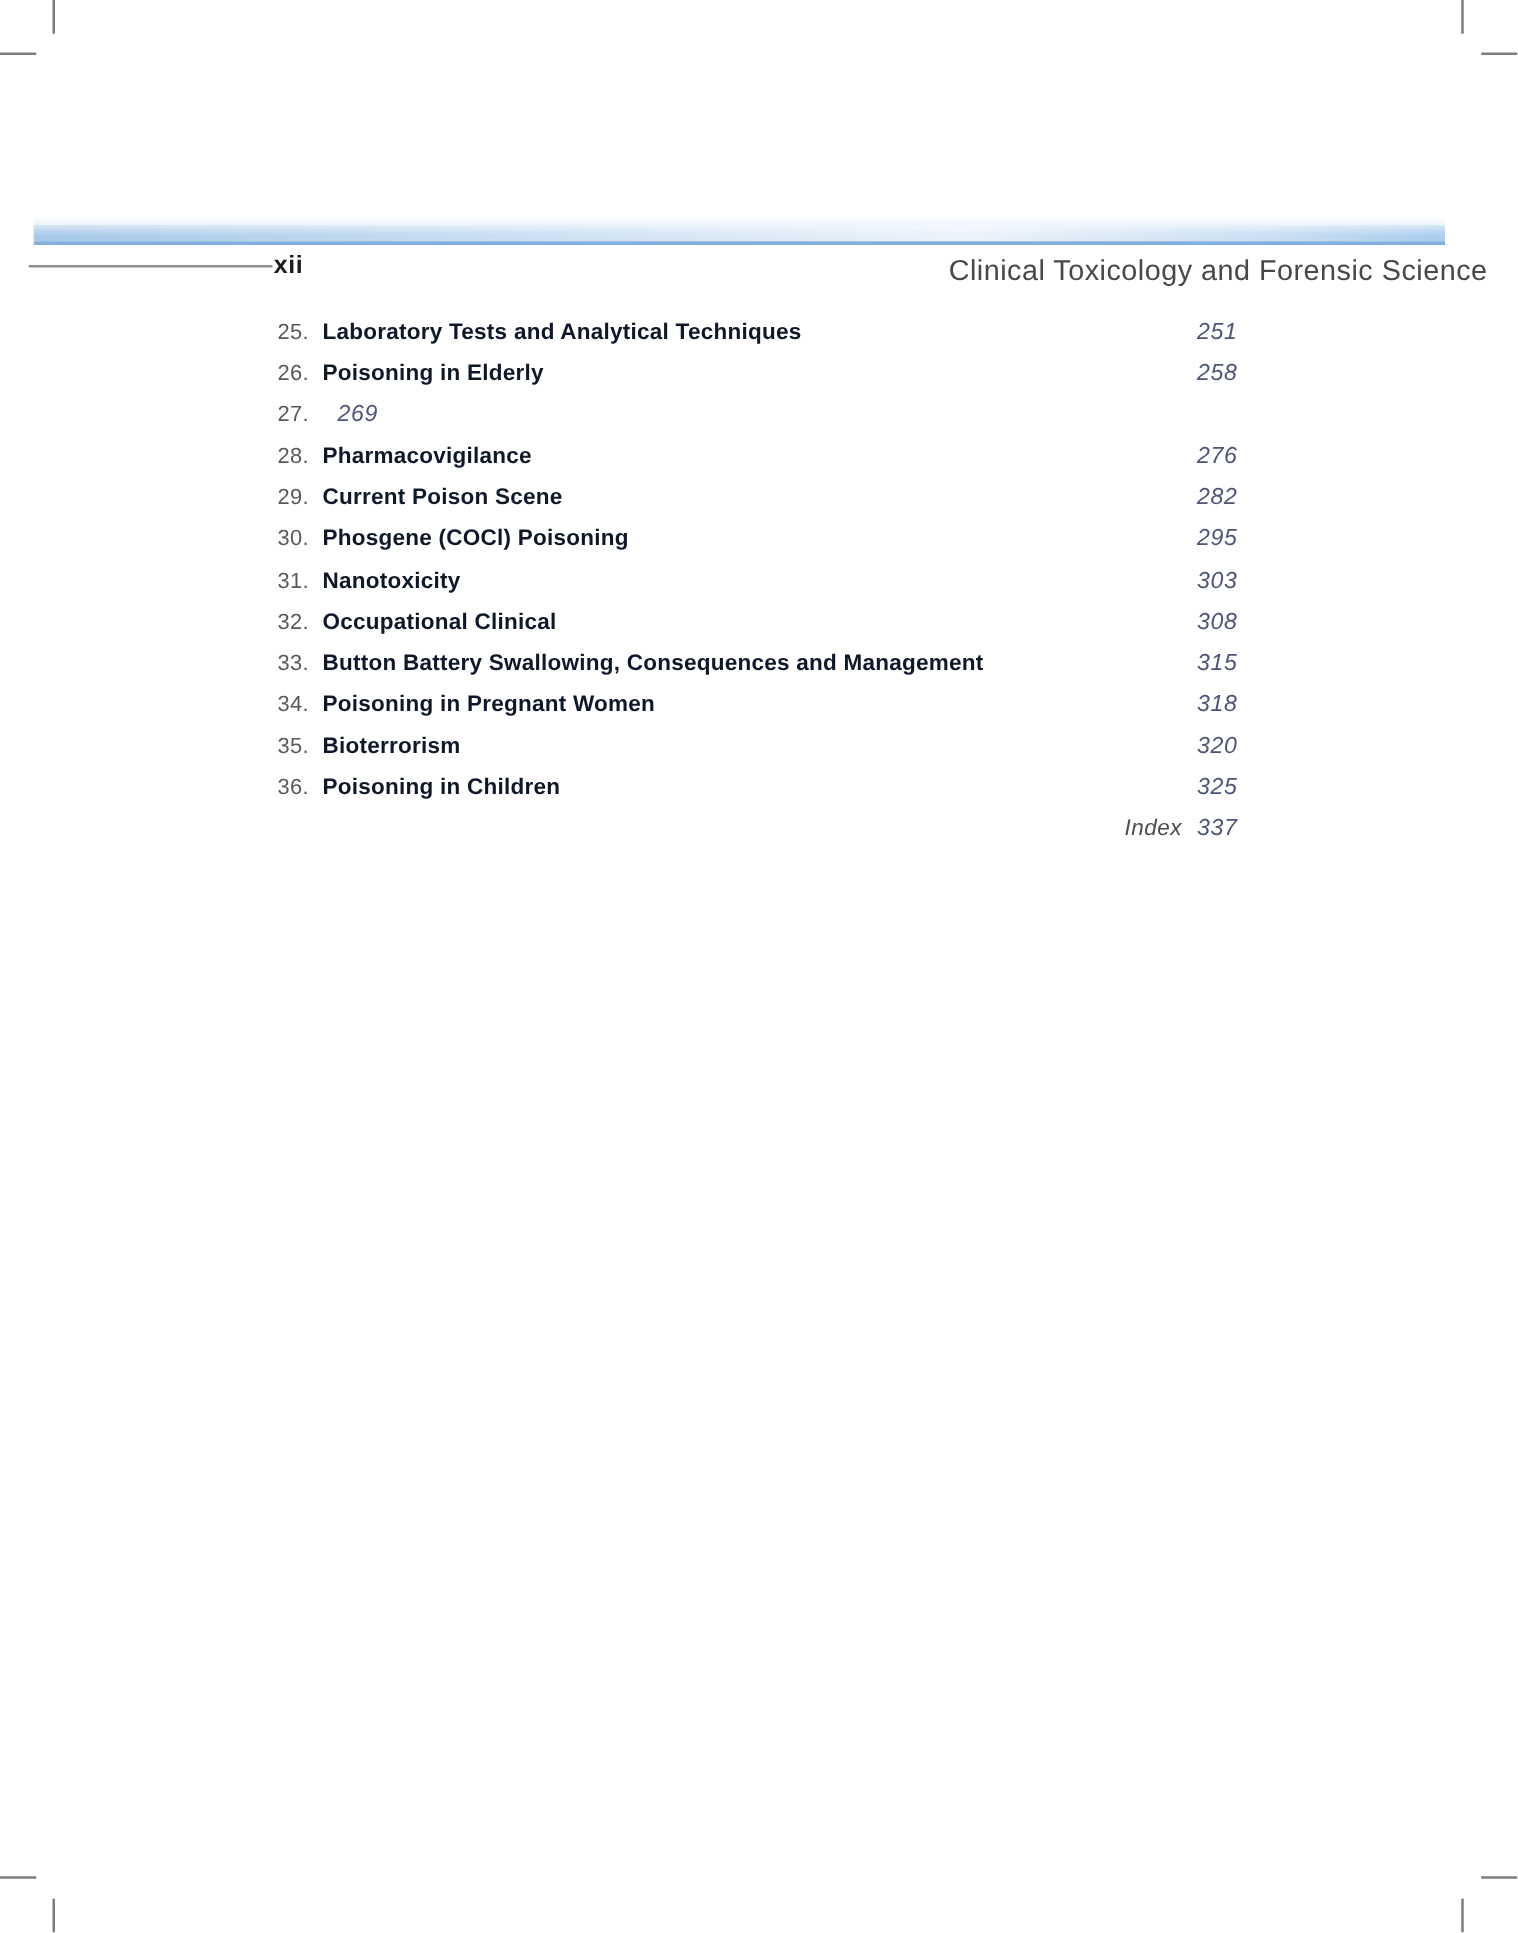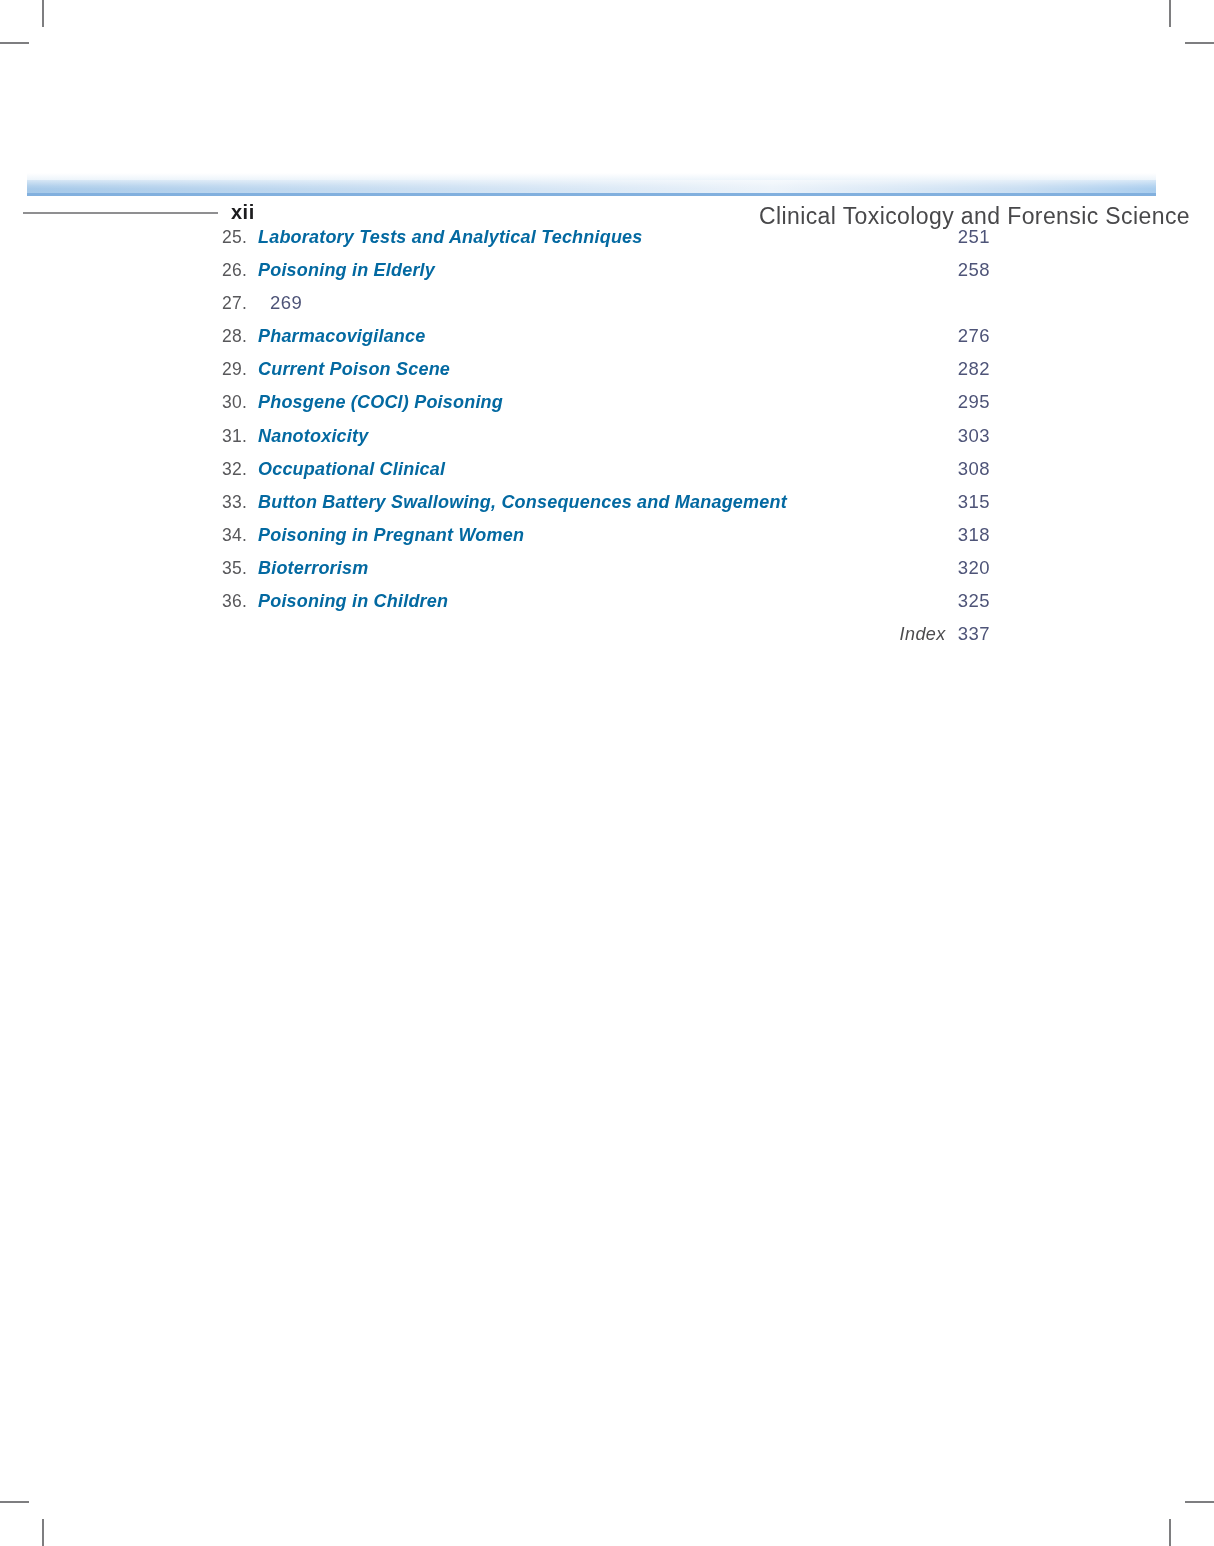--- a/index.html
+++ b/index.html
@@ -55,21 +55,21 @@
   .folio-rule {
     position: absolute;
     left: 23px;
     top: 212px;
     width: 195px;
     height: 2px;
     background: #8f8f91;
   }
   .folio {
     position: absolute;
-    left: 231px;
+    left: 219px;
     top: 201px;
     font-size: 20px;
     font-weight: bold;
     letter-spacing: 0.5px;
     color: #1d1d1f;
   }
   .running-head {
     position: absolute;
     left: 40px;
     right: 24px;
@@ -77,59 +77,59 @@
     text-align: right;
     font-size: 23px;
     letter-spacing: 0.4px;
     color: #48484a;
   }
 
   
   .toc {
     position: absolute;
     left: 222px;
-    top: 220px;
+    top: 248px;
     width: 768px;
   }
   .toc-row {
     display: flex;
     align-items: baseline;
     height: 33.1px;
     line-height: 33.1px;
   }
   .toc-row .num {
     flex: 0 0 30px;
     margin-right: 6px;
     font-size: 17.5px;
     color: #58585b;
     letter-spacing: 0.3px;
   }
   .toc-row .title {
     flex: 1 1 auto;
     font-size: 18px;
     font-weight: bold;
-    color: #0369a1;
+    color: #0f172a;
     letter-spacing: 0.2px;
     white-space: nowrap;
     overflow: hidden;
-    font-style: italic;
   }
   .toc-row .title.italic {
     font-weight: normal;
     font-style: italic;
     color: #4c4c4e;
     letter-spacing: 0.4px;
     text-align: right;
   }
   .toc-row .pagenum {
     flex: 0 0 auto;
     margin-left: 12px;
     font-size: 18.5px;
     color: #4e5478;
     letter-spacing: 0.5px;
+    font-style: italic;
   }
 </style>
 </head>
 <body>
 
 <div class="page">
 
   <div class="crop v tl-v"></div>
   <div class="crop h tl-h"></div>
   <div class="crop v tr-v"></div>

